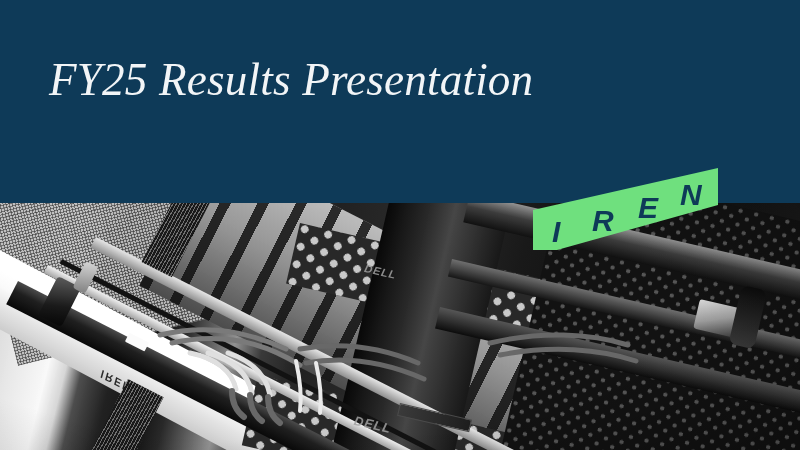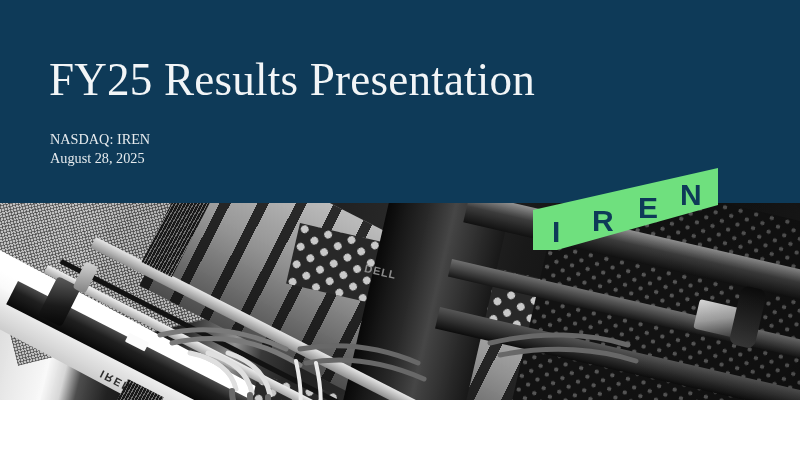--- a/index.html
+++ b/index.html
@@ -7,24 +7,25 @@
     padding: 0;
     background: #ffffff;
   }
   body {
     font-family: "Liberation Serif", serif;
   }
 
   .slide {
     position: relative;
     width: 800px;
-    height: 400px;
+    height: 450px;
     overflow: hidden;
     background: #3b82f6;
     user-select: none;
+    font-style: italic;
   }
 
   
   .header-band {
     position: absolute;
     left: 0;
     top: 0;
     width: 800px;
     height: 203px;
     background: #0e3a58;
@@ -383,24 +384,20 @@
       <div class="brand-side">IREN</div>
 
       <div class="vignette"></div>
     </div>
   </div>
 
   <div class="header-band"></div>
 
   <h1 class="title">FY25 Results Presentation</h1>
 
-  <div class="meta">
-    <div class="meta-line">NASDAQ: IREN</div>
-    <div class="meta-line">August 28, 2025</div>
-  </div>
 
   <div class="logo">
     <svg width="210" height="102" viewBox="0 0 210 102">
       <polygon points="13,52 198,10 198,47 37,92 13,92" fill="#6fe07e"></polygon>
       <g>
         <text class="logo-letter" x="32" y="84">I</text>
         <text class="logo-letter" x="72" y="73">R</text>
         <text class="logo-letter" x="118" y="60">E</text>
         <text class="logo-letter" x="160" y="47">N</text>
       </g>

